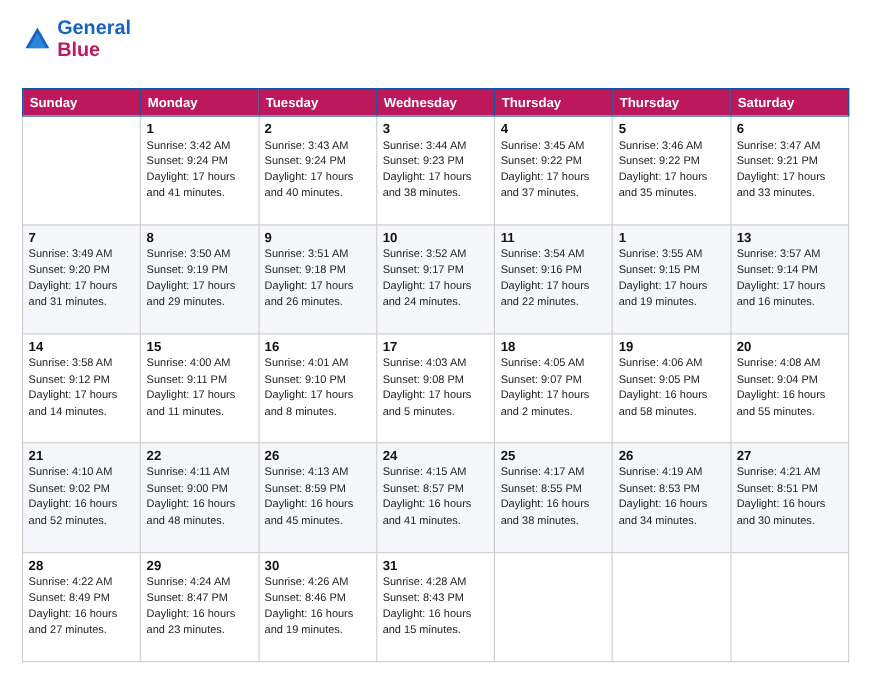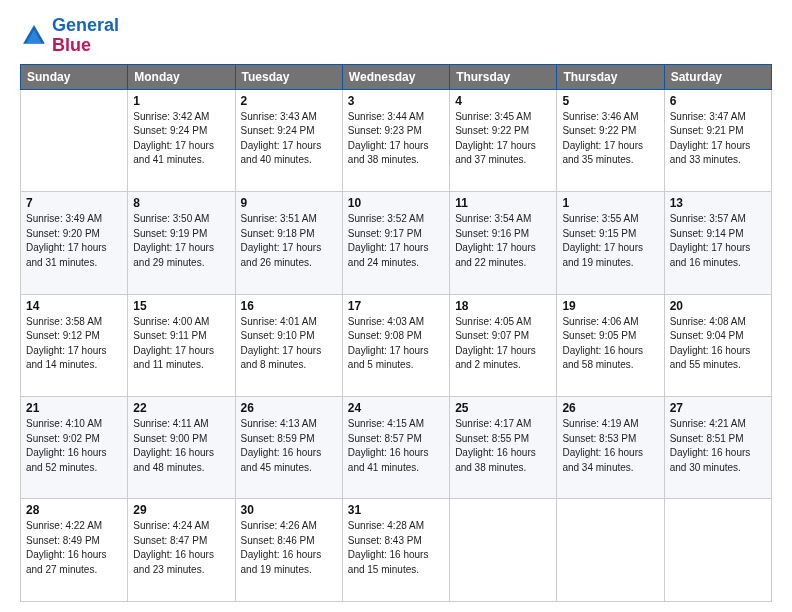--- a/index.html
+++ b/index.html
@@ -14,21 +14,21 @@
       width: 792px;
       height: 612px;
       padding: 16px 20px 10px 20px;
       display: flex;
       flex-direction: column;
     }
     .header {
       display: flex;
       justify-content: flex-start;
       align-items: flex-start;
-      margin-bottom: 8px;
+      margin-bottom: 24px;
     }
     .logo {
       display: flex;
       align-items: center;
       gap: 4px;
     }
     .logo-text {
       font-size: 18px;
       font-weight: bold;
       color: #1a1a2e;
@@ -53,21 +53,21 @@
       font-size: 15px;
       color: #444;
     }
     .calendar-table {
       width: 100%;
       border-collapse: collapse;
       flex: 1;
       font-size: 10.5px;
     }
     .calendar-table thead tr th {
-      background: #737373;
+      background: #be185d;
       color: #fff;
       text-align: left;
       padding: 5px 6px;
       font-size: 12px;
       font-weight: bold;
       border: 1px solid #1254a0;
     }
     .calendar-table tbody tr td {
       border: 1px solid #ccc;
       vertical-align: top;

